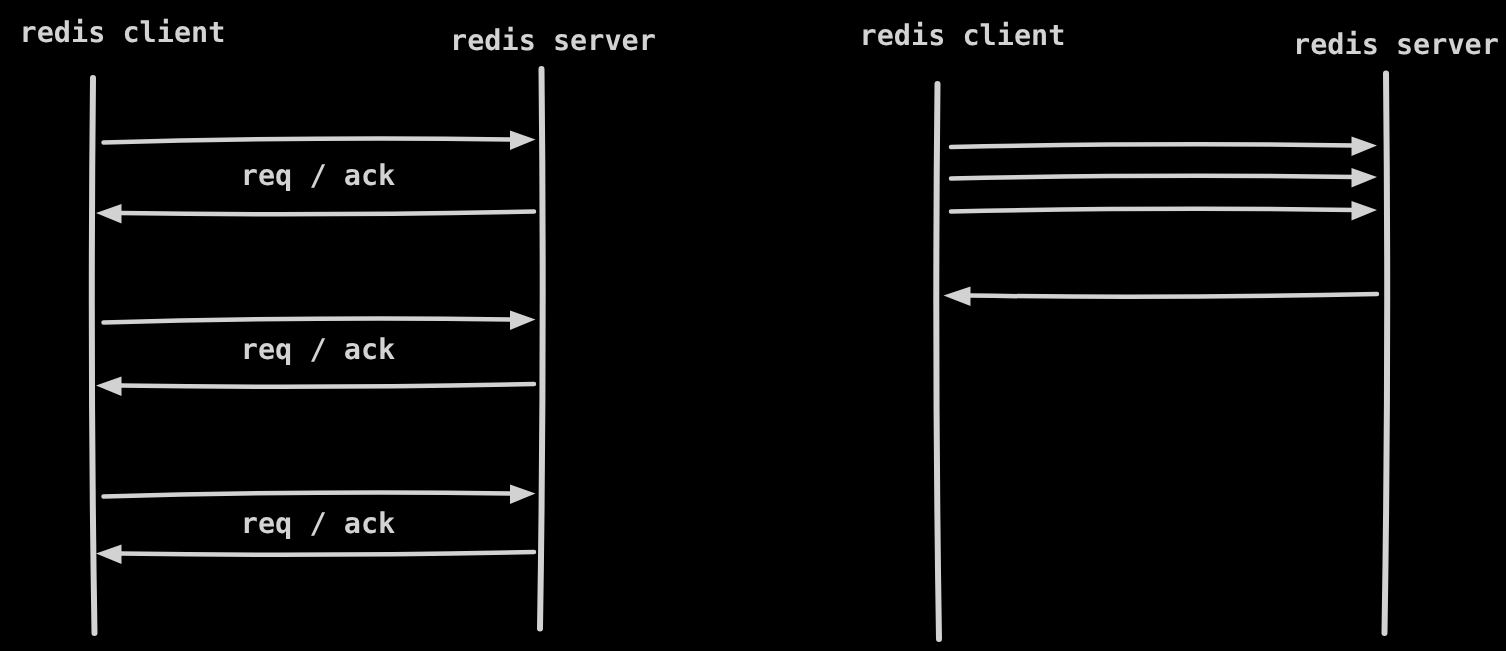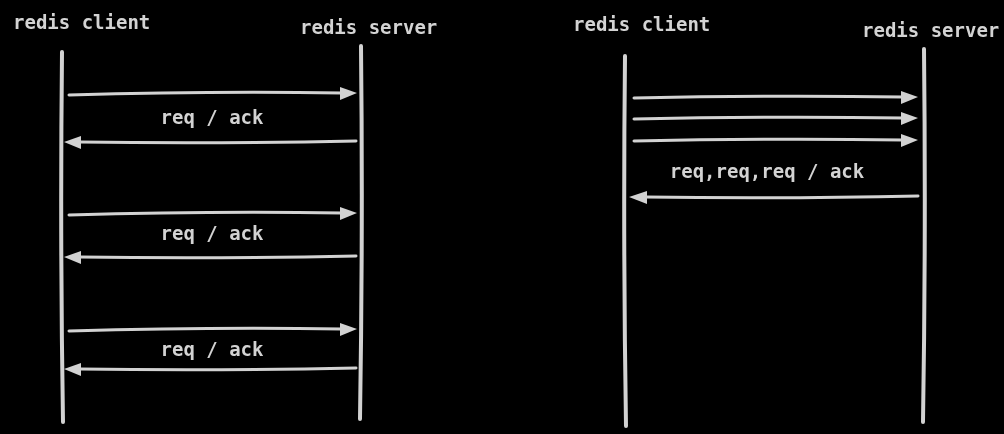--- a/index.html
+++ b/index.html
@@ -98,15 +98,14 @@
   <div class="label" style="left:13px; top:11px">redis client</div>
   <div class="label" style="left:300px; top:16px">redis server</div>
 
   <div class="label msg-label" style="left:212px; top:106px">req / ack</div>
   <div class="label msg-label" style="left:212px; top:222px">req / ack</div>
   <div class="label msg-label" style="left:212px; top:338px">req / ack</div>
 
   <div class="label" style="left:573px; top:13px">redis client</div>
   <div class="label" style="left:862px; top:19px">redis server</div>
 
-  <div class="label msg-label" style="left:767px; top:160px">req,req,req / ack</div>
 
 </div>
 
 </body></html>

